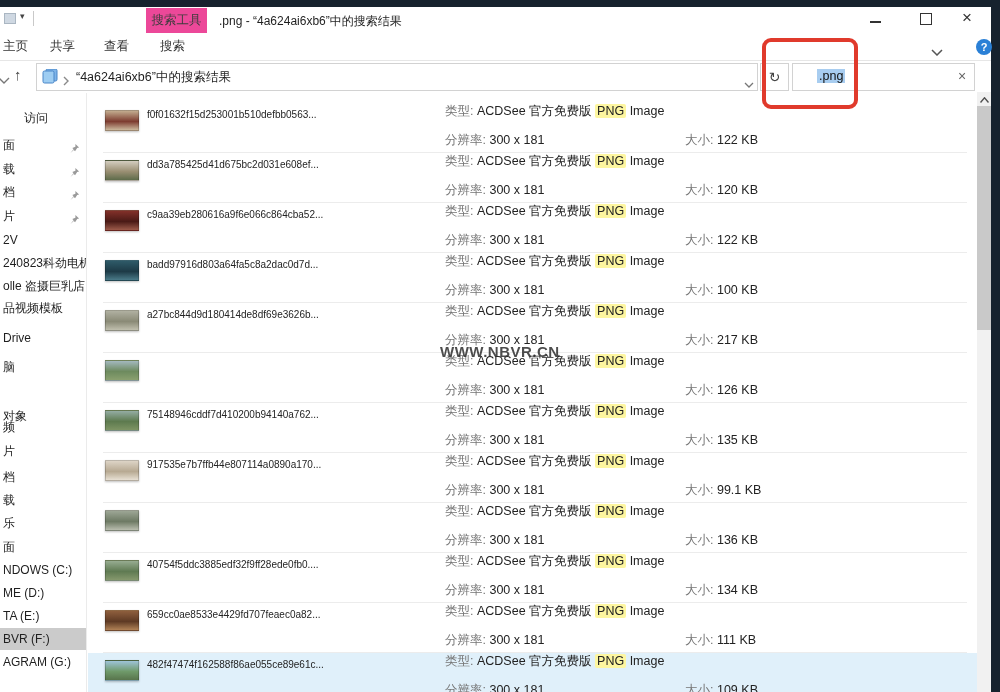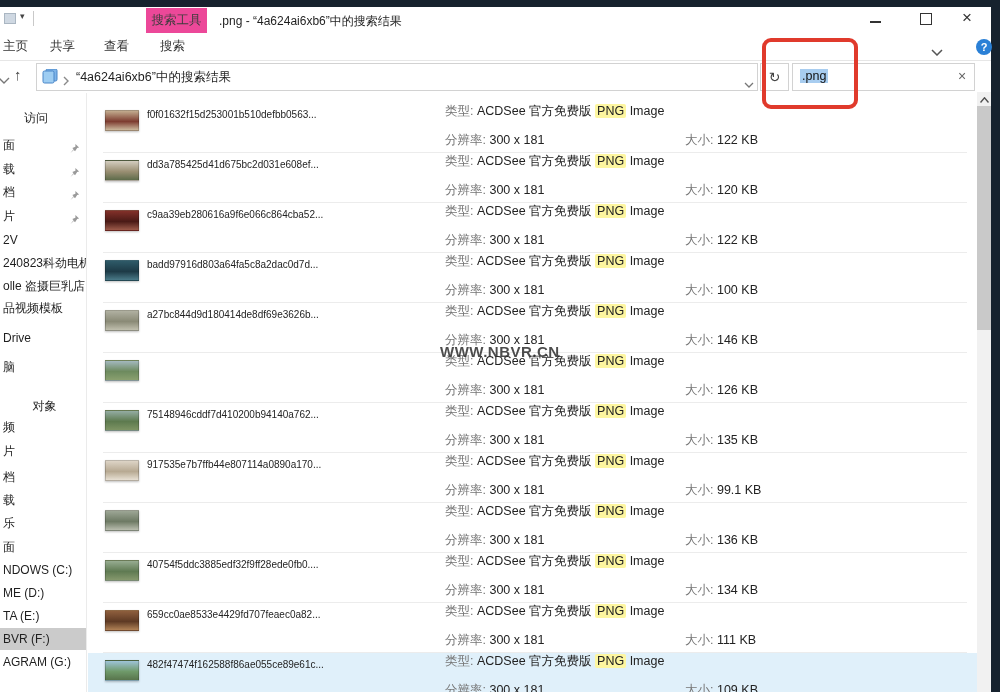--- a/index.html
+++ b/index.html
@@ -125,21 +125,21 @@
       </svg>
   </div>
   <div class="abs crumb-text">“4a624ai6xb6”中的搜索结果</div>
   <div class="abs crumb-drop">
     <svg width="10" height="6" viewBox="0 0 10 6">
         <path d="M1 1l4 4 4-4" fill="none" stroke="#777" stroke-width="1.3"></path>
       </svg>
   </div>
   <div class="abs box refresh-box">↻</div>
   <div class="abs box search-box"></div>
-  <div class="abs search-text" id="searchText" style="background: rgb(168, 205, 240);">.png</div>
+  <div class="abs search-text" id="searchText" style="background: rgb(168, 205, 240); margin-left: 17px;">.png</div>
   <div class="abs search-clear">×</div>
 
   <div class="abs red-rect"></div>
 
   <div class="abs sidebar" id="sidebar">
       <div class="side-item" style="top: 14px; padding-left: 24px;">
     <span class="side-label">访问</span>
     
   </div>
       <div class="side-item" style="top: 41px;">
@@ -191,21 +191,21 @@
     
   </div>
       <div class="side-item" style="top: 234px;">
     <span class="side-label">Drive</span>
     
   </div>
       <div class="side-item" style="top: 263px;">
     <span class="side-label">脑</span>
     
   </div>
-      <div class="side-item" style="top: 302px; text-align: center;">
+      <div class="side-item" style="top: 312px;">
     <span class="side-label">对象</span>
     
   </div>
       <div class="side-item" style="top: 323px;">
     <span class="side-label">频</span>
     
   </div>
       <div class="side-item" style="top: 347px;">
     <span class="side-label">片</span>
     
@@ -314,21 +314,21 @@
     <div class="thumb" style="background: linear-gradient(rgb(176, 176, 161), rgb(138, 138, 118) 55%, rgb(192, 191, 174));"></div>
     <div class="fname">a27bc844d9d180414de8df69e3626b...</div>
     <div class="meta1">
       <span class="lbl">类型:</span>
       <span class="val"><span>ACDSee 官方免费版</span> <mark>PNG</mark> <span>Image</span></span>
     </div>
     <div class="meta2">
       <span class="lbl">分辨率:</span> <span class="val">300 x 181</span>
     </div>
     <div class="sizecol">
-      <span class="lbl">大小:</span> <span class="val">146 KB</span>
+      <span class="lbl">大小:</span> <span class="val">217 KB</span>
     </div>
     <div class="sep"></div>
   </div>
       <div class="file-row">
     <div class="thumb" style="background: linear-gradient(rgb(163, 184, 190), rgb(109, 138, 94) 55%, rgb(138, 160, 111));"></div>
     <div class="meta1">
       <span class="lbl">类型:</span>
       <span class="val"><span>ACDSee 官方免费版</span> <mark>PNG</mark> <span>Image</span></span>
     </div>
     <div class="meta2">

